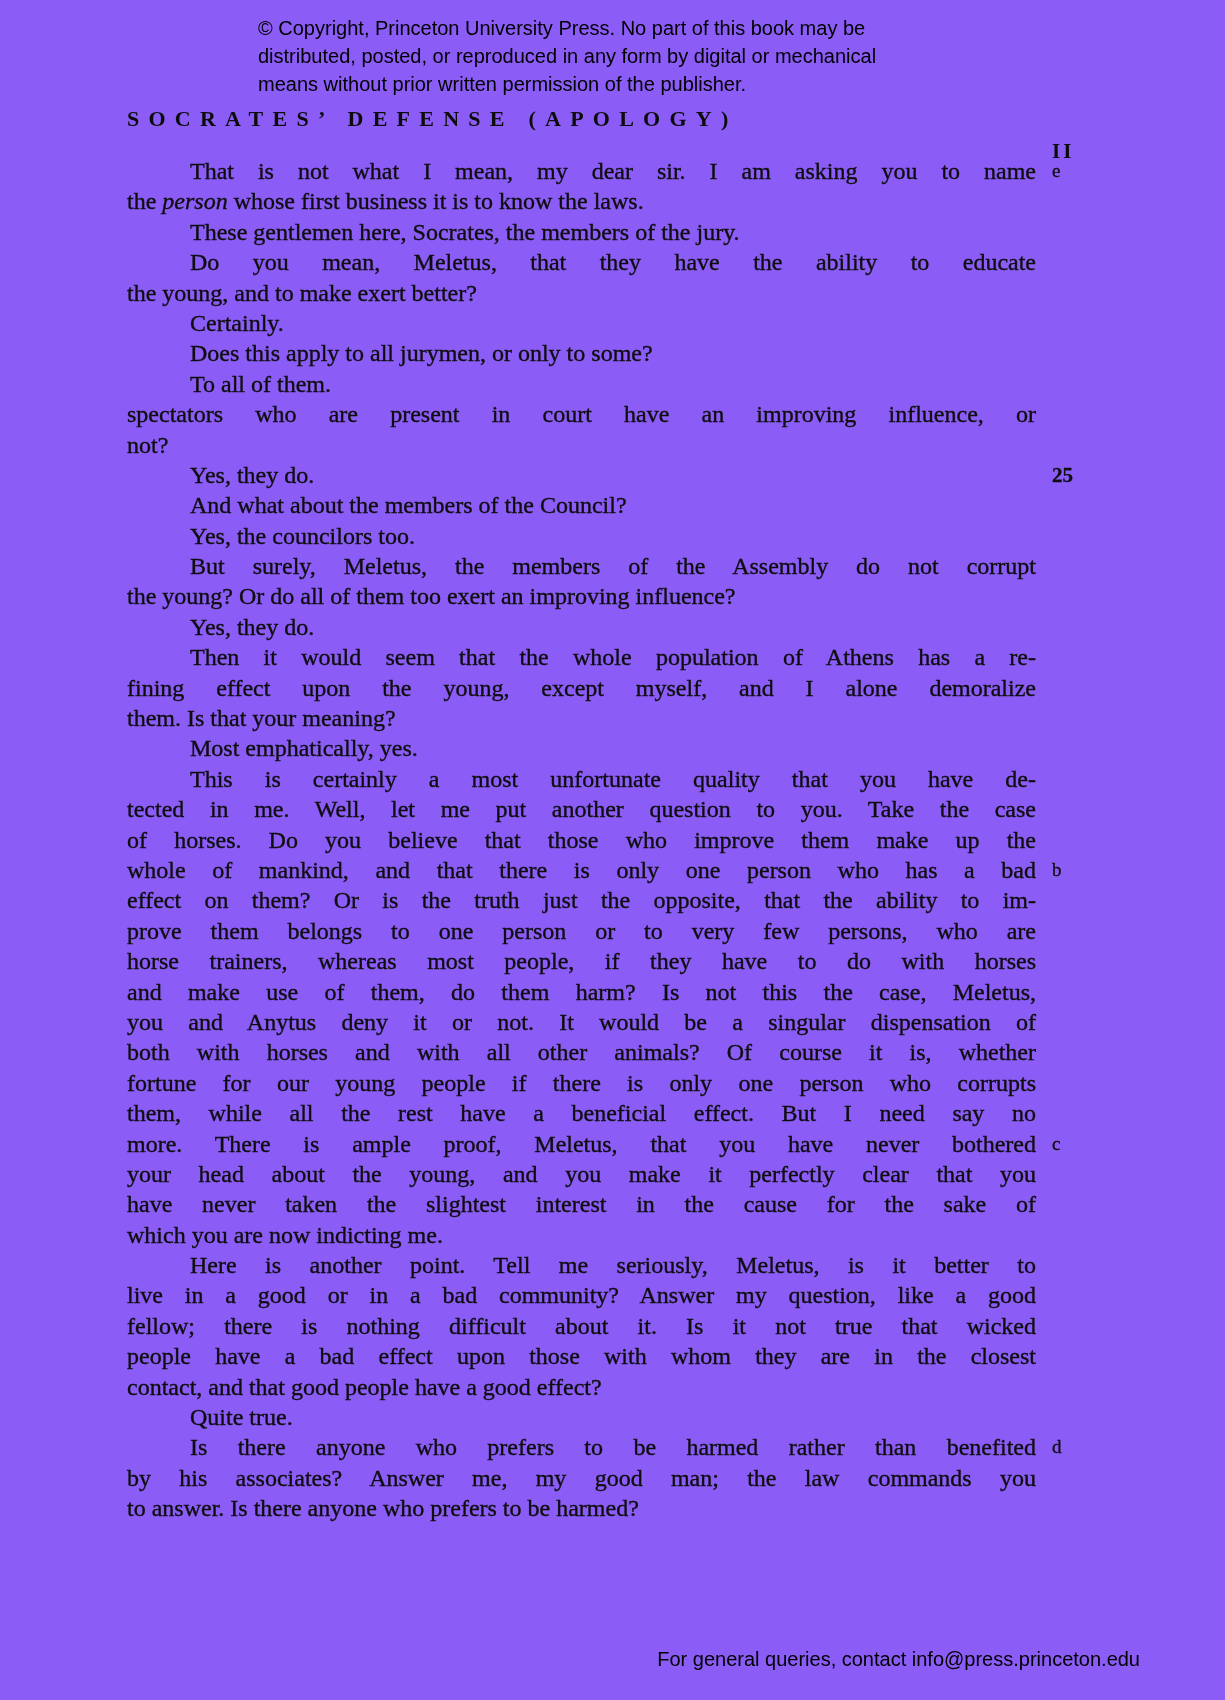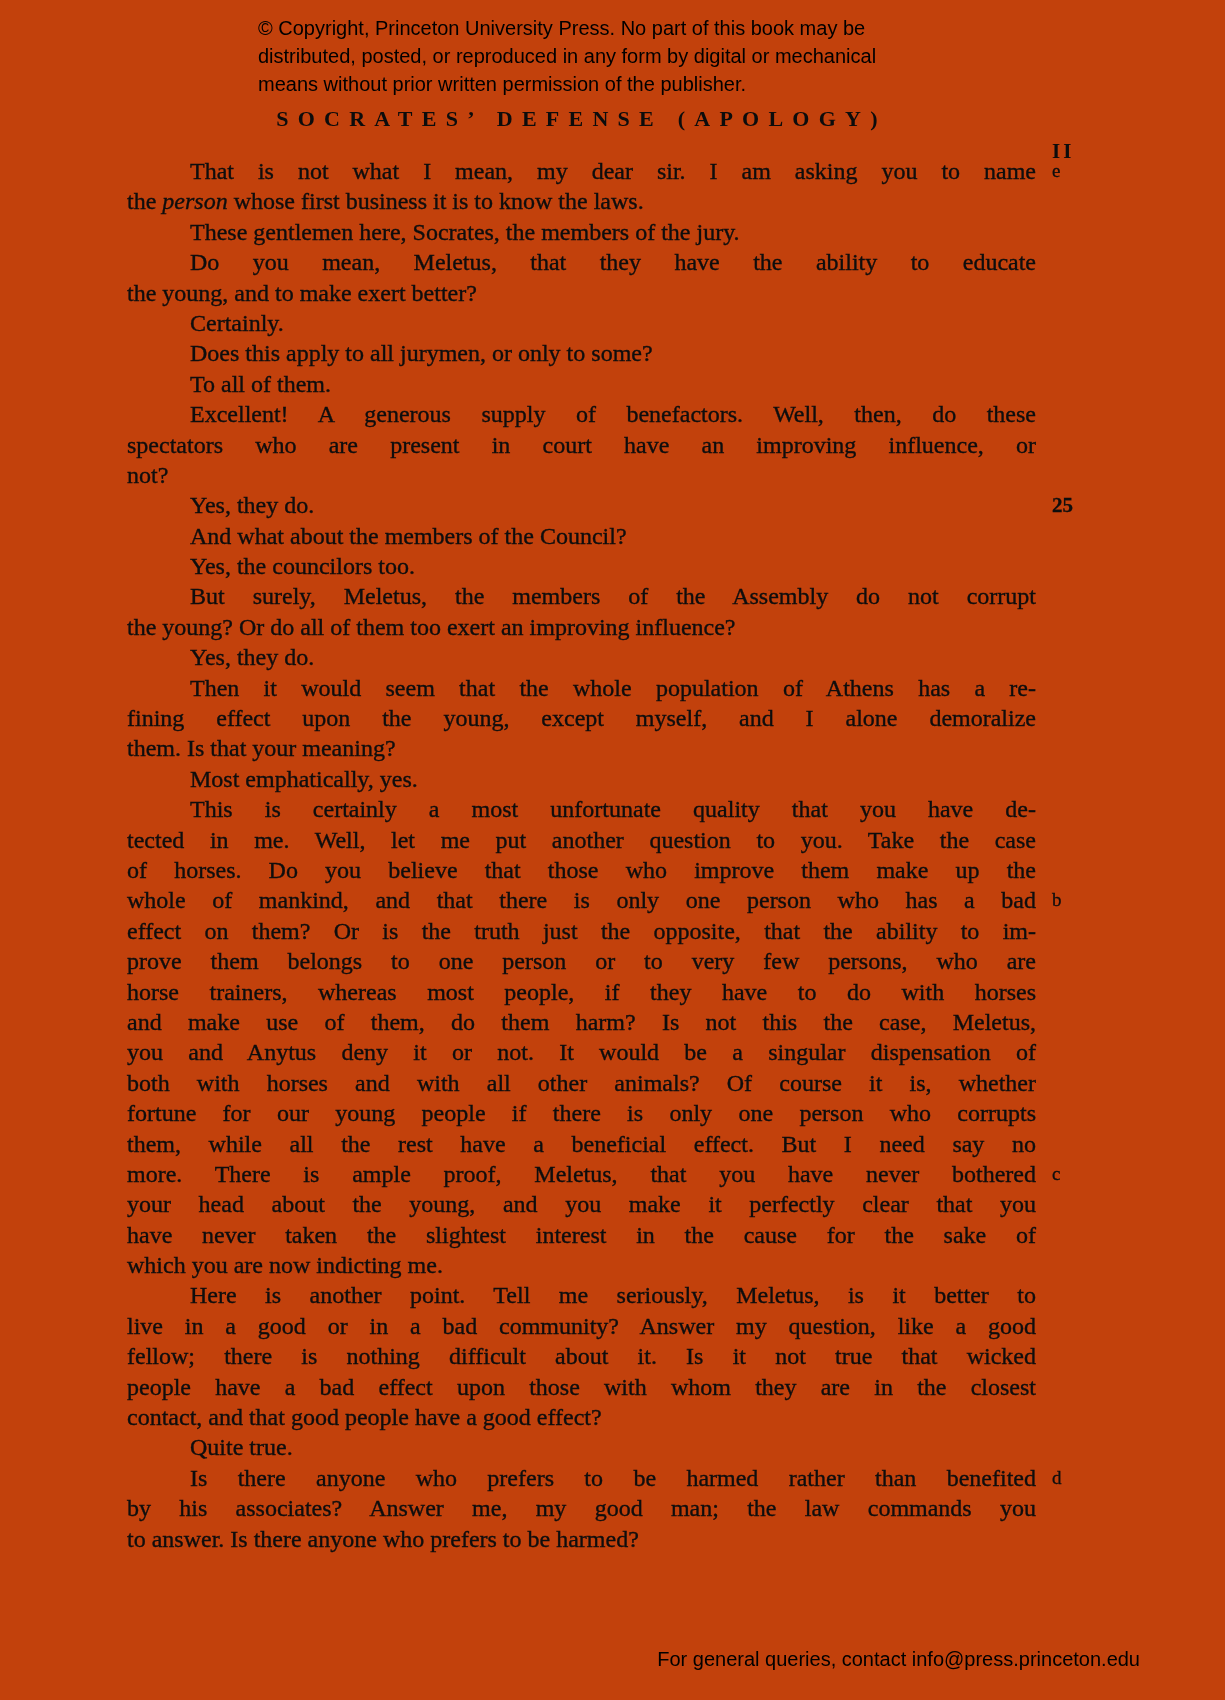--- a/index.html
+++ b/index.html
@@ -1,20 +1,20 @@
 <!DOCTYPE html>
 <html><head>
 <meta charset="utf-8">
 <style>
   html, body { margin: 0; padding: 0; background: #ffffff; }
   .page {
     position: relative;
     width: 1225px;
     height: 1700px;
-    background: #c2410c;
+    background: #8b5cf6;
     overflow: hidden;
     color: #101010;
   }
   .copyright-notice {
     position: absolute;
     left: 258px;
     top: 14px;
     font-family: "Liberation Sans", sans-serif;
     font-size: 20px;
     line-height: 28px;
@@ -25,21 +25,21 @@
     left: 127px;
     top: 106px;
     width: 909px;
     height: 30px;
     font-family: "Liberation Serif", "DejaVu Serif", serif;
     font-weight: bold;
     color: #0c0c0c;
   }
   .running-head .rh-title {
     display: block;
-    text-align: center;
+    text-align: left;
     font-size: 22px;
     letter-spacing: 0.42em;
     white-space: nowrap;
   }
   .running-head .rh-numeral {
     position: absolute;
     left: 925px;
     top: 1px;
     font-size: 21px;
     letter-spacing: 3px;
@@ -111,21 +111,20 @@
 
   <div class="body-col">
       <div class="line j ind">That is not what I mean, my dear sir. I am asking you to name<span class="margin-note">e</span></div>
       <div class="line">the <i>person</i> whose first business it is to know the laws.</div>
       <div class="line ind">These gentlemen here, Socrates, the members of the jury.</div>
       <div class="line j ind">Do you mean, Meletus, that they have the ability to educate</div>
       <div class="line">the young, and to make exert better?</div>
       <div class="line ind">Certainly.</div>
       <div class="line ind">Does this apply to all jurymen, or only to some?</div>
       <div class="line ind">To all of them.</div>
-      <div class="line j ind">Excellent! A generous supply of benefactors. Well, then, do these</div>
       <div class="line j">spectators who are present in court have an improving influence, or</div>
       <div class="line">not?</div>
       <div class="line ind">Yes, they do.<span class="margin-note num">25</span></div>
       <div class="line ind">And what about the members of the Council?</div>
       <div class="line ind">Yes, the councilors too.</div>
       <div class="line j ind">But surely, Meletus, the members of the Assembly do not corrupt</div>
       <div class="line">the young? Or do all of them too exert an improving influence?</div>
       <div class="line ind">Yes, they do.</div>
       <div class="line j ind">Then it would seem that the whole population of Athens has a re-</div>
       <div class="line j">fining effect upon the young, except myself, and I alone demoralize</div>

